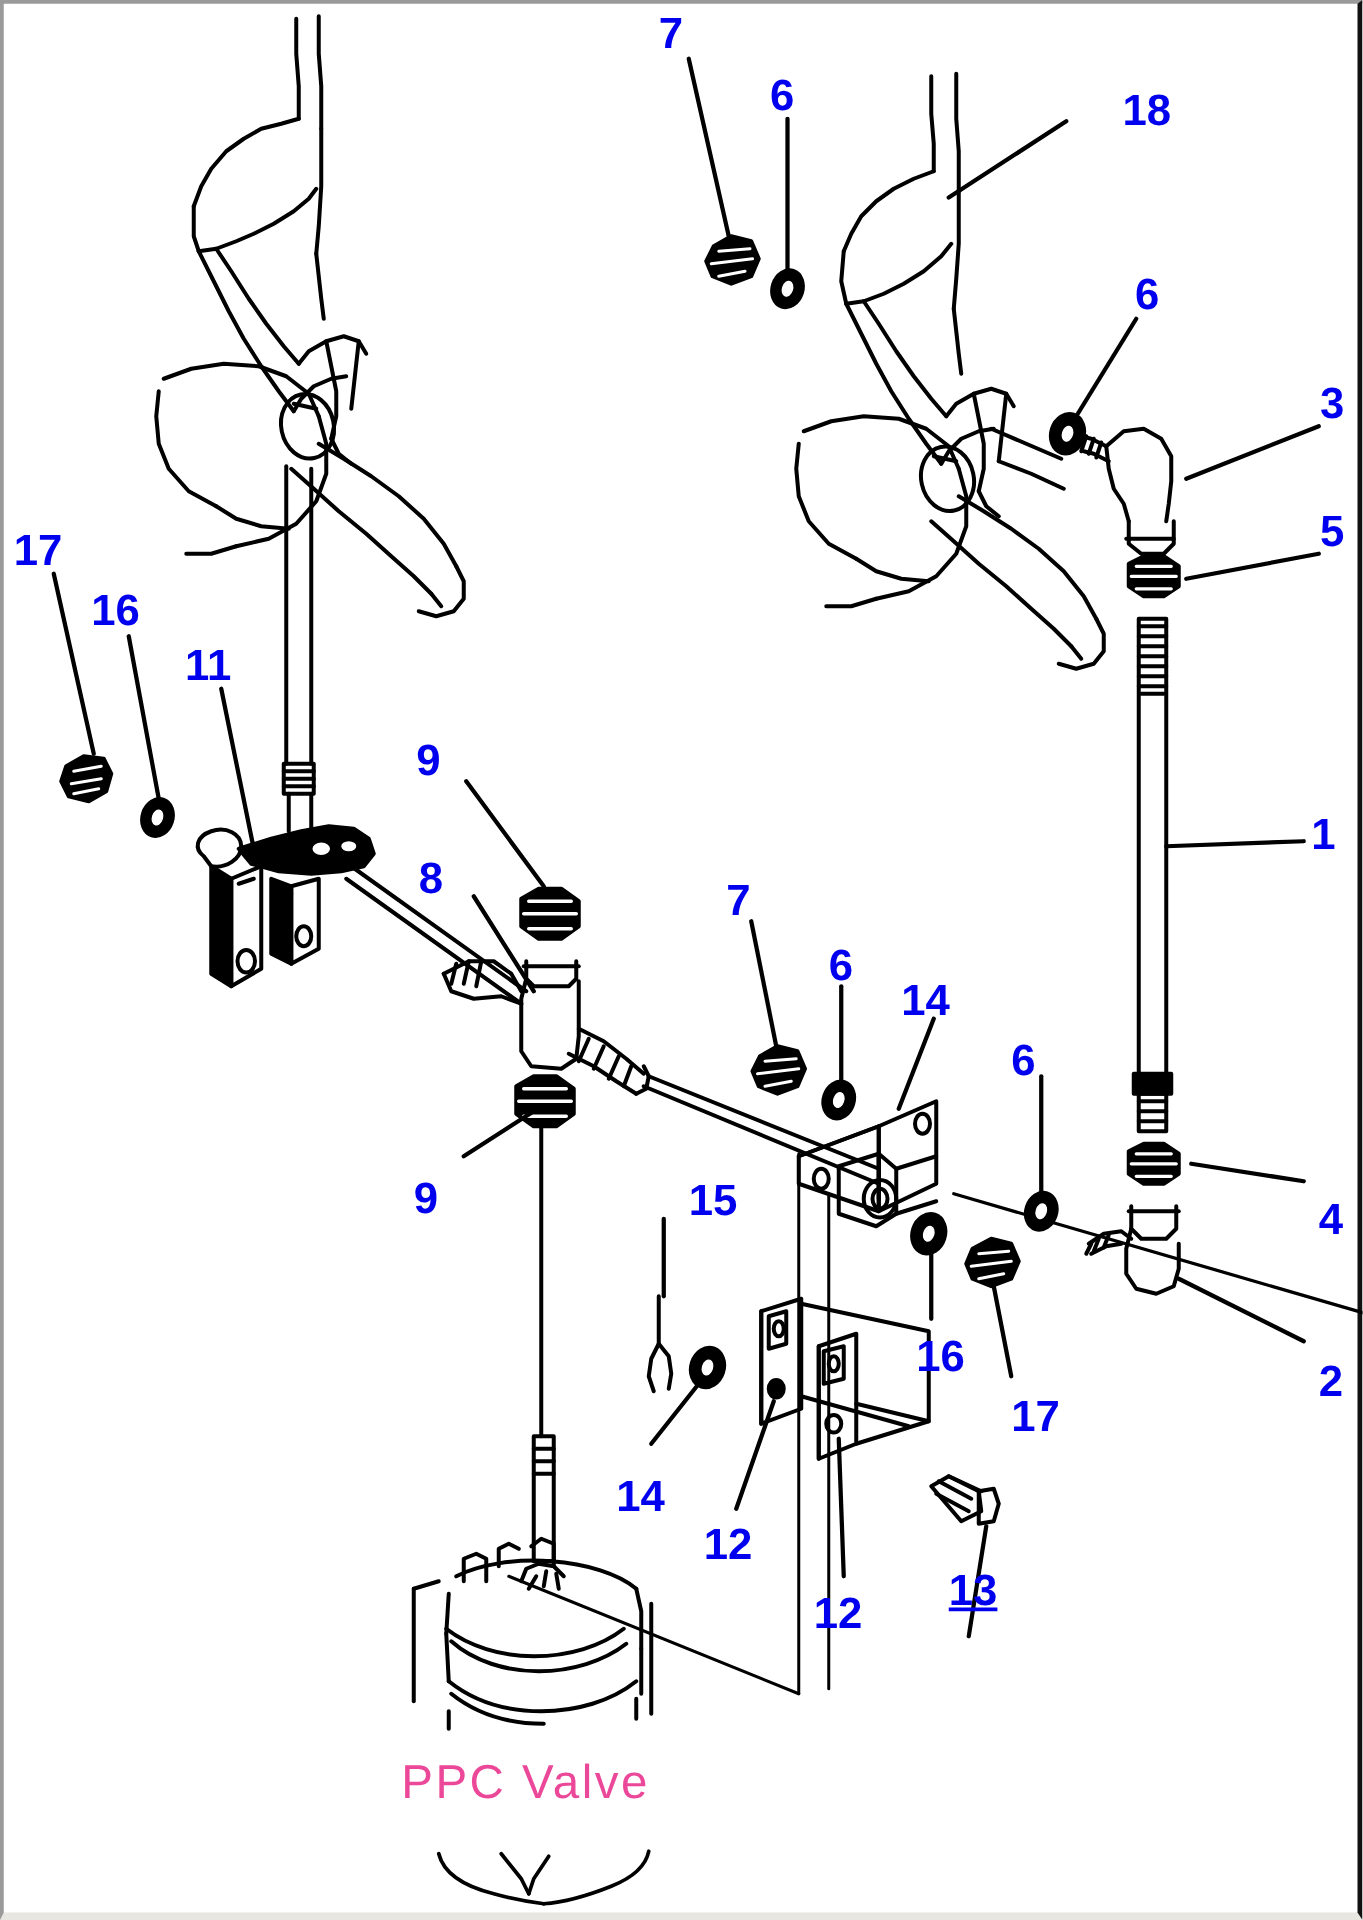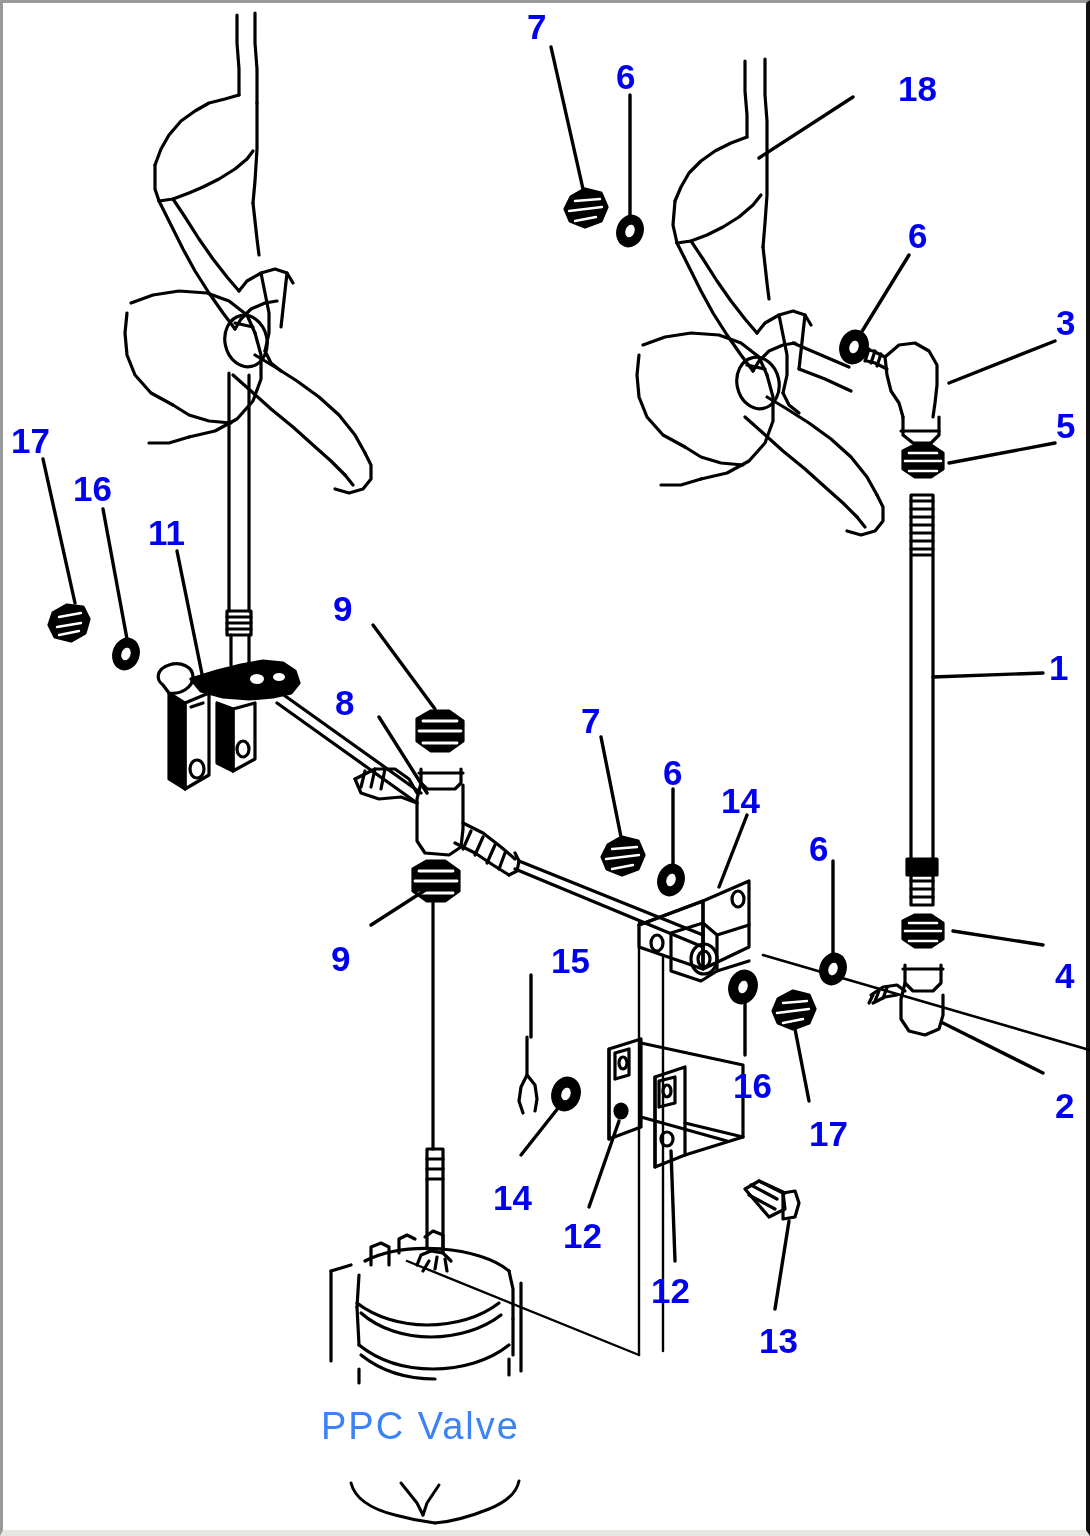--- a/index.html
+++ b/index.html
@@ -25,21 +25,21 @@
     font-family:"Liberation Sans", sans-serif;
     font-weight:bold;
     font-size:35px;
     line-height:35px;
     letter-spacing:0px;
     white-space:nowrap;
     user-select:none;
   }
   .capt{
     position:absolute;
-    color:#3b82f6;
+    color:#ec4899;
     font-family:"Liberation Sans", sans-serif;
     font-weight:normal;
     font-size:38px;
     letter-spacing:2px;
     white-space:nowrap;
   }
 </style>
 </head>
 <body>
 
@@ -390,17 +390,17 @@
   <div class="lbl" style="left:806px;top:828px;">6</div>
   <div class="lbl" style="left:328px;top:938px;">9</div>
   <div class="lbl" style="left:1052px;top:955px;">4</div>
   <div class="lbl" style="left:518px;top:940px;margin-left:30px;">15</div>
   <div class="lbl" style="left:730px;top:1065px;">16</div>
   <div class="lbl" style="left:1052px;top:1085px;">2</div>
   <div class="lbl" style="left:806px;top:1113px;">17</div>
   <div class="lbl" style="left:490px;top:1165px;margin-top:12px;">14</div>
   <div class="lbl" style="left:560px;top:1215px;">12</div>
   <div class="lbl" style="left:648px;top:1270px;">12</div>
-  <div class="lbl" style="left:756px;top:1320px;">13</div>
+  <div class="lbl" style="left:756px;top:1252px;text-decoration:underline;">13</div>
 
   <div class="capt" style="left:318px;top:1402px;">PPC  Valve</div>
 
 </div>
 
 </body></html>

